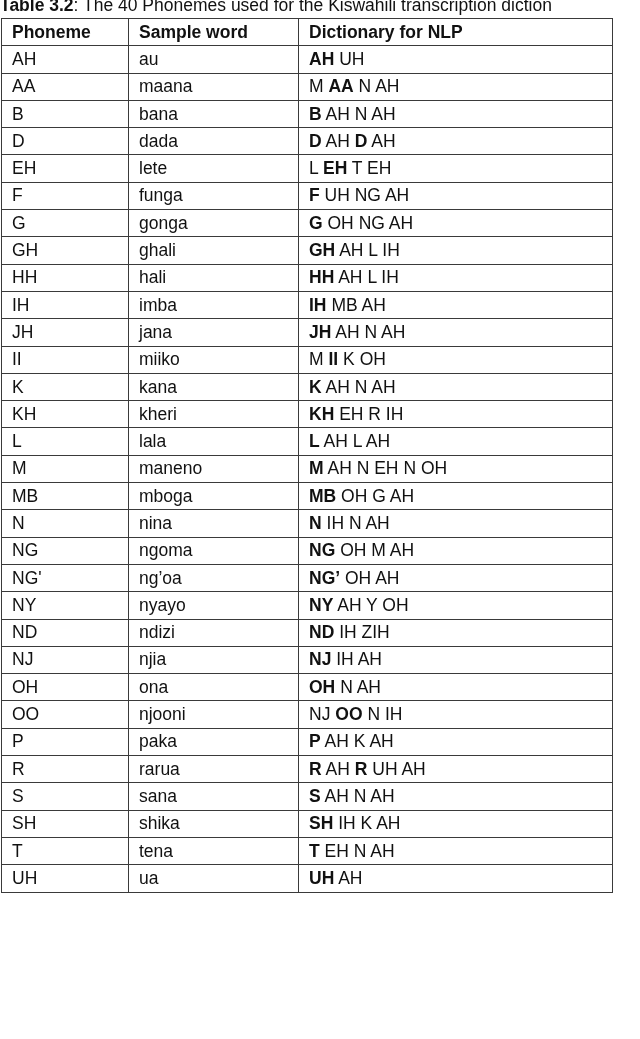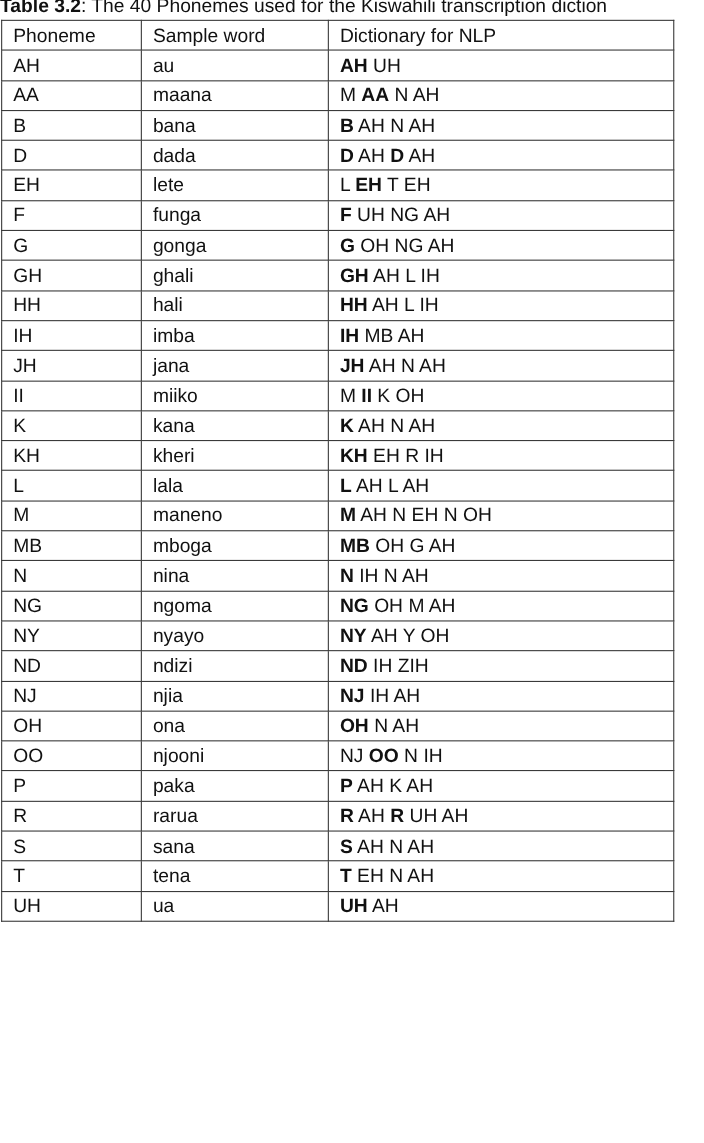--- a/index.html
+++ b/index.html
@@ -8,21 +8,21 @@
   .caption { position: absolute; left: 0; top: -6px; white-space: nowrap;
              font-size: 17.5px; line-height: 22px; }
   .caption b { font-weight: bold; }
   table { position: absolute; left: 1px; top: 18px; border-collapse: collapse;
           width: 611px; table-layout: fixed; }
   col.c1 { width: 127px; } col.c2 { width: 170px; } col.c3 { width: 314px; }
   td, th { border: 1.6px solid #3a3a3a; height: 26.3px; padding: 0 0 0 10px;
            font-size: 17.5px; text-align: left; vertical-align: middle;
            white-space: nowrap; font-weight: normal; }
   td:first-child, th:first-child { padding-left: 10px; }
-  th { font-weight: normal; }
+  th { font-weight: bold; }
   .tok-b { font-weight: bold; }
 </style>
 </head>
 <body>
 
 <div class="caption"><b>Table 3.2</b><span>: The 40 Phonemes used for the Kiswahili transcription diction</span></div>
 
 <table>
   <colgroup>
       <col class="c1">
@@ -126,20 +126,25 @@
         <td>N</td>
         <td>nina</td>
         <td><span class="tok-b">N</span> <span>IH</span> <span>N</span> <span>AH</span></td>
       </tr>
       <tr>
         <td>NG</td>
         <td>ngoma</td>
         <td><span class="tok-b">NG</span> <span>OH</span> <span>M</span> <span>AH</span></td>
       </tr>
       <tr>
+        <td>NG'</td>
+        <td>ng’oa</td>
+        <td><span class="tok-b">NG’</span> <span>OH</span> <span>AH</span></td>
+      </tr>
+      <tr>
         <td>NY</td>
         <td>nyayo</td>
         <td><span class="tok-b">NY</span> <span>AH</span> <span>Y</span> <span>OH</span></td>
       </tr>
       <tr>
         <td>ND</td>
         <td>ndizi</td>
         <td><span class="tok-b">ND</span> <span>IH</span> <span>ZIH</span></td>
       </tr>
       <tr>
@@ -166,20 +171,25 @@
         <td>R</td>
         <td>rarua</td>
         <td><span class="tok-b">R</span> <span>AH</span> <span class="tok-b">R</span> <span>UH</span> <span>AH</span></td>
       </tr>
       <tr>
         <td>S</td>
         <td>sana</td>
         <td><span class="tok-b">S</span> <span>AH</span> <span>N</span> <span>AH</span></td>
       </tr>
       <tr>
+        <td>SH</td>
+        <td>shika</td>
+        <td><span class="tok-b">SH</span> <span>IH</span> <span>K</span> <span>AH</span></td>
+      </tr>
+      <tr>
         <td>T</td>
         <td>tena</td>
         <td><span class="tok-b">T</span> <span>EH</span> <span>N</span> <span>AH</span></td>
       </tr>
       <tr>
         <td>UH</td>
         <td>ua</td>
         <td><span class="tok-b">UH</span> <span>AH</span></td>
       </tr>
     </tbody>

